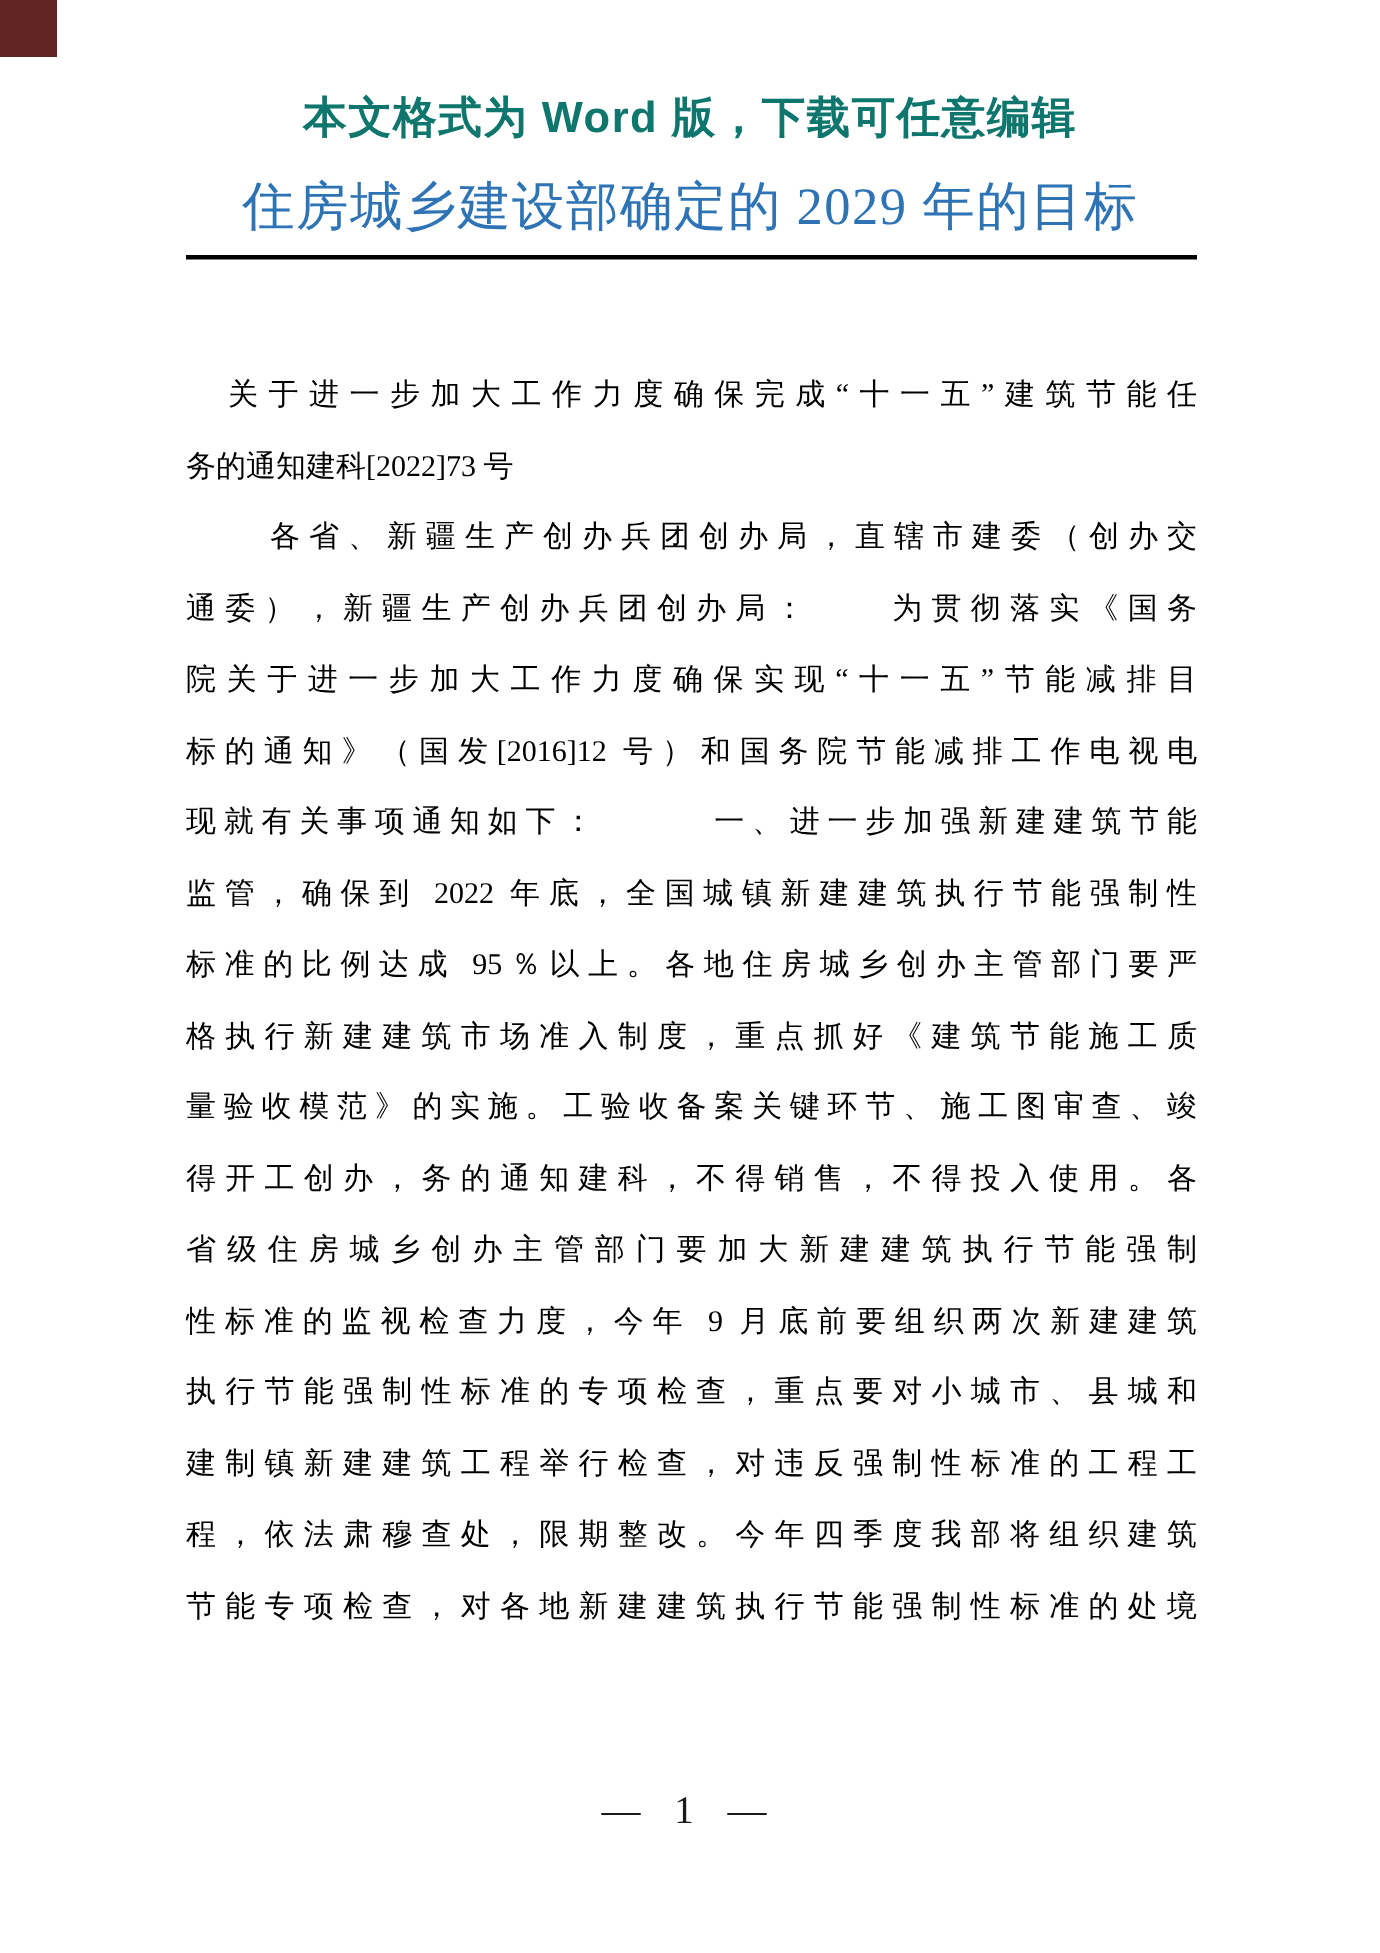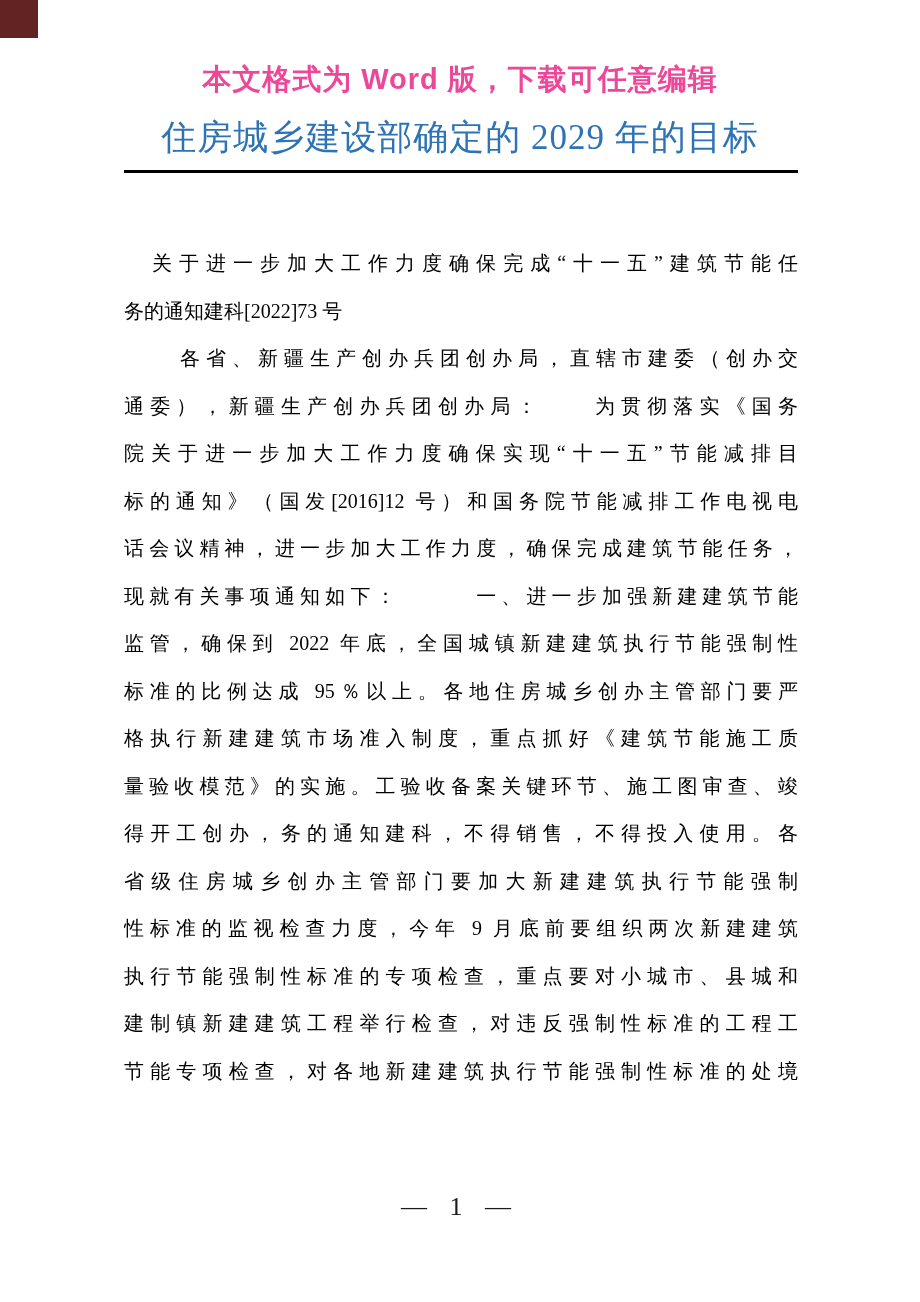--- a/index.html
+++ b/index.html
@@ -81,40 +81,40 @@
     font-size: 26px;
     letter-spacing: 8px;
     white-space: pre;
   }
 </style>
 </head>
 <body>
 
 <div class="corner-square" style="background: rgb(97, 36, 34);"></div>
 
-<div class="banner" style="color: #ec4899;">本文格式为 Word 版，下载可任意编辑</div>
+<div class="banner" style="color: #0f766e;">本文格式为 Word 版，下载可任意编辑</div>
 
 <div class="doc-title" style="color: rgb(46, 116, 181);">住房城乡建设部确定的 2029 年的目标</div>
 
 <div class="title-rule"></div>
 
 <div class="body-text">
     <div class="line indent1">关于进一步加大工作力度确保完成“十一五”建筑节能任</div>
     <div class="line line-left">务的通知建科[2022]73 号</div>
     <div class="line indent2">各省、新疆生产创办兵团创办局，直辖市建委（创办交</div>
     <div class="line">通委），新疆生产创办兵团创办局：　　为贯彻落实《国务</div>
     <div class="line">院关于进一步加大工作力度确保实现“十一五”节能减排目</div>
     <div class="line">标的通知》（国发[2016]12 号）和国务院节能减排工作电视电</div>
-    <div class="line">话会议精神，进一步加大工作力度，确保完成建筑节能任务，</div>
     <div class="line">现就有关事项通知如下：　　　一、进一步加强新建建筑节能</div>
     <div class="line">监管，确保到 2022 年底，全国城镇新建建筑执行节能强制性</div>
     <div class="line">标准的比例达成 95％以上。各地住房城乡创办主管部门要严</div>
     <div class="line">格执行新建建筑市场准入制度，重点抓好《建筑节能施工质</div>
     <div class="line">量验收模范》的实施。工验收备案关键环节、施工图审查、竣</div>
     <div class="line">得开工创办，务的通知建科，不得销售，不得投入使用。各</div>
     <div class="line">省级住房城乡创办主管部门要加大新建建筑执行节能强制</div>
     <div class="line">性标准的监视检查力度，今年 9 月底前要组织两次新建建筑</div>
     <div class="line">执行节能强制性标准的专项检查，重点要对小城市、县城和</div>
     <div class="line">建制镇新建建筑工程举行检查，对违反强制性标准的工程工</div>
+    <div class="line">程，依法肃穆查处，限期整改。今年四季度我部将组织建筑</div>
     <div class="line">节能专项检查，对各地新建建筑执行节能强制性标准的处境</div>
   </div>
 
 <div class="footer">— 1 —</div>
 
 </body></html>

